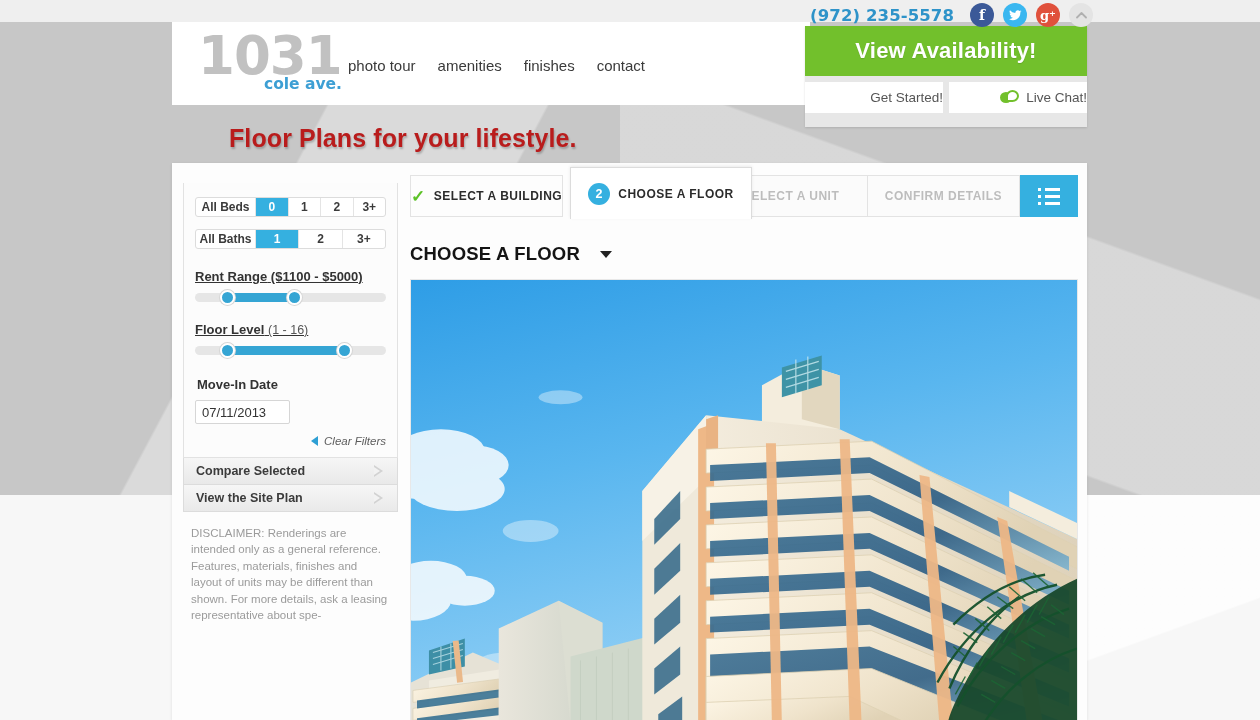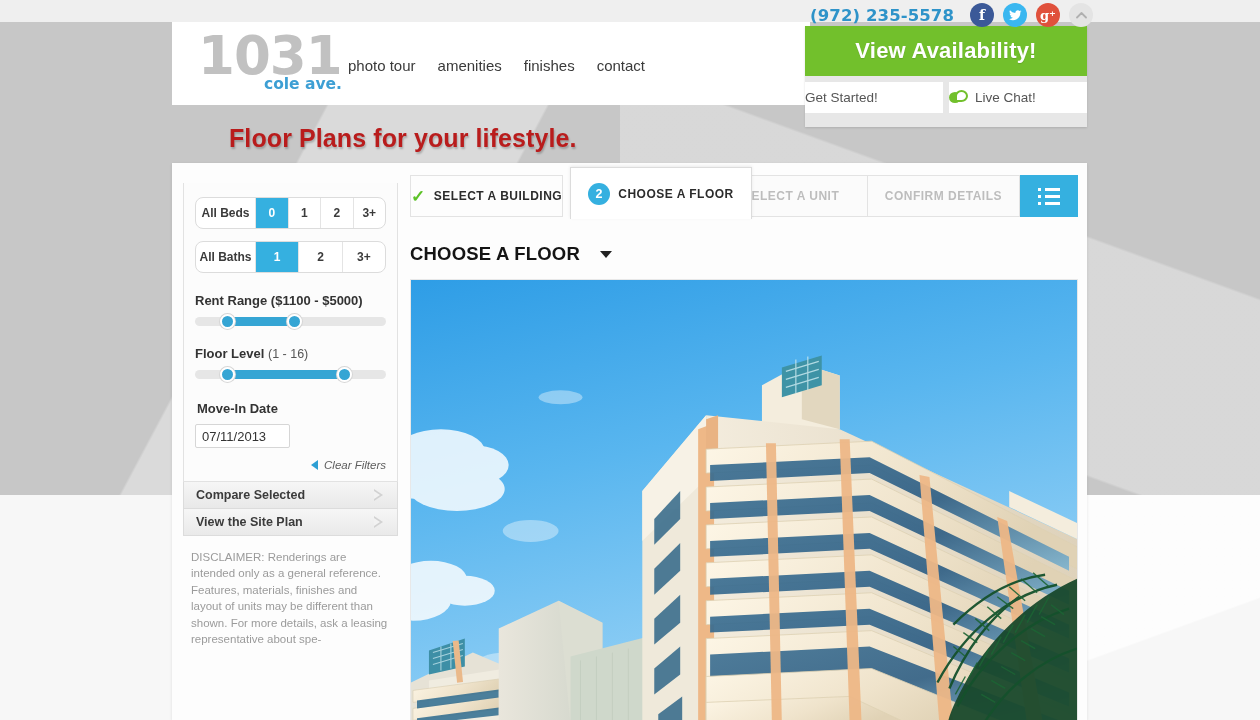--- a/index.html
+++ b/index.html
@@ -65,21 +65,21 @@
 
   
   .cta { position:absolute; left:805px; top:26px; width:282px; height:101px;
          background:#e7e7e7; z-index:30;
          box-shadow:0 1px 2px rgba(0,0,0,.12); }
   .cta-main { height:50px; background:#72c02c; color:#fff; display:flex;
               align-items:center; justify-content:center; font-size:22px;
               font-weight:bold; letter-spacing:.2px; text-shadow:0 1px 1px rgba(0,0,0,.13);}
   .cta-row { display:flex; gap:6px; margin-top:6px; }
   .cta-btn { flex:1; height:31px; background:#fff; display:flex; align-items:center;
-             justify-content:flex-start; gap:7px; font-size:13.5px; color:#555; }
+             justify-content:flex-end; gap:7px; font-size:13.5px; color:#555; }
   .chat-ico { width:19px; height:15px; position:relative; }
   .chat-ico i { position:absolute; display:block; border-radius:50%;
                 background:#72c02c; }
   .chat-ico i.a { width:12px; height:11px; left:0; top:2px; }
   .chat-ico i.b { width:13px; height:12px; left:6px; top:0;
                   border:2px solid #72c02c; background:#fff; border-radius:50% 50% 50% 10%; }
 
   
   .page-title { position:absolute; left:209px; top:124px; font-size:25px; font-weight:bold;
                 color:#b91c1c; text-shadow:1px 2px 2px rgba(0,0,0,.22); z-index:20;
@@ -93,31 +93,31 @@
   .sidebar { position:absolute; left:11px; top:20px; width:215px; }
   .filter-head { height:27px; background:linear-gradient(#f4f4f4,#e7e7e7);
                  border:1px solid #d8d8d8; display:flex; align-items:center;
                  padding:0 10px; justify-content:space-between; }
   .filter-head span.t { font-size:12.5px; font-weight:bold; color:#3b3b3b; letter-spacing:.2px;}
   .tri-down { width:0; height:0; border-left:6px solid transparent; border-right:6px solid transparent;
               border-top:7px solid #cfcfcf; }
   .filter-body { border:1px solid #e2e2e2; border-top:none; background:#fcfcfc;
                  padding:14px 11px 10px 11px; }
 
-  .seg { display:flex; border:1px solid #dcdcdc; border-radius:8px; background:#fff;
-         overflow:hidden; margin-bottom:12px; height:32px; }
+  .seg { display:flex; border:1px solid #dcdcdc; border-radius:3px; background:#fff;
+         overflow:hidden; margin-bottom:12px; height:20px; }
   .seg div { flex:0 0 auto; display:flex; align-items:center; justify-content:center;
              font-size:12px; font-weight:bold; color:#3b3b3b; border-right:1px solid #e4e4e4;
              height:100%; }
   .seg div:last-child { border-right:none; }
   .seg div.lbl { width:60px; }
   .seg div.opt { flex:1; }
   .seg div.on { background:#35b0e0; color:#fff; }
 
-  .flabel { font-size:13px; font-weight:bold; color:#333; margin:20px 0 9px 0; }
+  .flabel { font-size:13px; font-weight:bold; color:#333; margin:20px 0 9px 0;text-decoration:underline; }
   .flabel em { font-style:normal; font-weight:normal; color:#555; font-size:12.5px;}
 
   .slider { position:relative; height:9px; background:#e6e6e6; border-radius:5px; margin-bottom:2px;}
   .slider .fill { position:absolute; top:0; height:9px; background:#35a5d4; }
   .slider .knob { position:absolute; top:-3px; width:15px; height:15px; border-radius:50%;
                   background:#35a5d4; border:2px solid #fff; box-shadow:0 0 0 1px #d6d6d6; }
 
   .date-label { font-size:13px; font-weight:bold; color:#333; margin:22px 0 8px 2px; }
   .date-input { width:95px; height:24px; border:1px solid #d6d6d6; background:#fff;
                 font-size:13px; color:#333; padding:0 6px; border-radius:2px;

